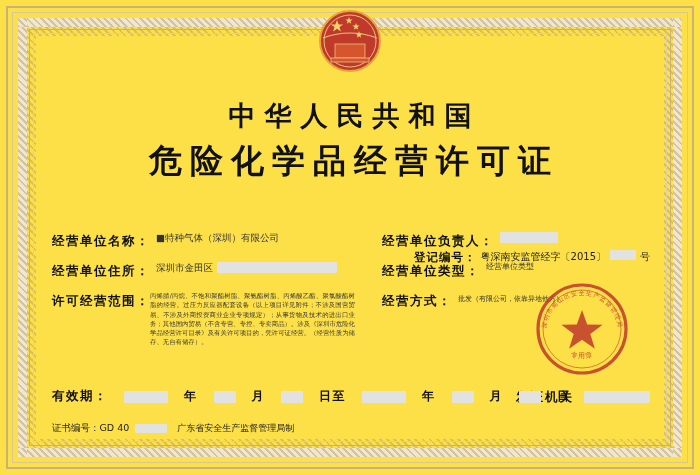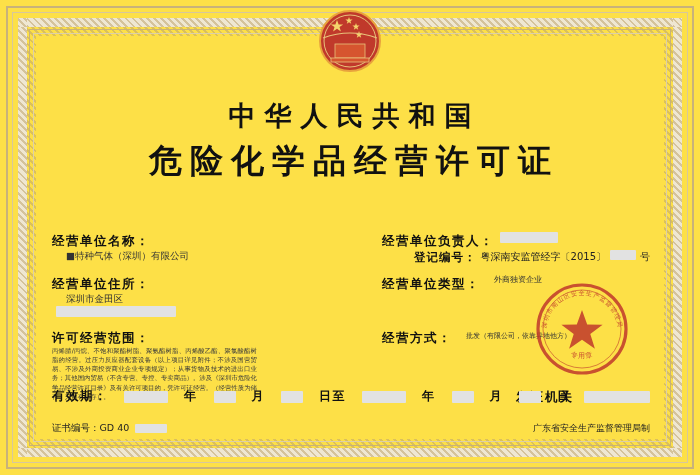--- a/index.html
+++ b/index.html
@@ -137,34 +137,34 @@
     position: absolute;
     top: 196px;
     left: 12px;
     right: 10px;
   }
   .row {
     display: flex;
     align-items: flex-start;
     margin-bottom: 12px;
   }
-  .col-left { width: 330px; display: flex; align-items: flex-start; flex-direction: column; }
+  .col-left { width: 330px; display: flex; align-items: flex-start; }
   .col-right { flex: 1; display: flex; align-items: flex-start; }
   .flabel {
     font-size: 12.5px;
     font-weight: bold;
     color: #111;
     letter-spacing: 1.5px;
     white-space: nowrap;
     padding-top: 1px;
   }
   .fvalue {
     font-size: 9.5px;
     color: #333;
-    margin-left: 14px;
+    margin-left: 6px;
     line-height: 1.35;
     text-align: center;
   }
   .fvalue-sm {
     font-size: 6.4px;
     color: #3a3a3a;
     line-height: 1.45;
     width: 205px;
     text-align: justify;
   }
@@ -194,24 +194,25 @@
     gap: 12px;
   }
   .valid .unit { font-size: 12px; }
 
   .footer {
     position: absolute;
     bottom: 4px;
     left: 12px;
     right: 10px;
     display: flex;
-    justify-content: space-between;
+    justify-content: flex-start;
     align-items: flex-end;
     font-size: 9.5px;
     color: #222;
+    gap: 10px;
   }
   .footer .right { font-size: 9px; }
 
   
   .seal {
     position: absolute;
     right: 26px;
     bottom: 58px;
     width: 104px;
     height: 104px;
@@ -278,21 +279,21 @@
       </div>
 
       <div class="row">
         <div class="col-left">
           <span class="flabel">经营单位住所：</span>
           <span class="fvalue">深圳市金田区</span>
           <span class="redact" style="width:120px;height:11px;margin-left:4px;"></span>
         </div>
         <div class="col-right">
           <span class="flabel">经营单位类型：</span>
-          <span class="fvalue" style="font-size:8px;">外商独资企业</span>
+          <span class="fvalue" style="font-size:8px;">经营单位类型</span>
         </div>
       </div>
 
       <div class="row scope-row">
         <div class="col-left">
           <span class="flabel">许可经营范围：</span>
           <span class="fvalue-sm">丙烯腈/丙烷、不饱和聚酯树脂、聚氨酯树脂、丙烯酸乙酯、聚氯酸酯树脂的经营。过压力反应器配套设备（以上项目详见附件；不涉及国营贸易、不涉及外商投资商业企业专项规定）；从事货物及技术的进出口业务；其他国内贸易（不含专营、专控、专卖商品）。涉及《深圳市危险化学品经营许可目录》及有关许可项目的，凭许可证经营。（经营性质为储存、无自有储存）。</span>
         </div>
         <div class="col-right">
           <span class="flabel">经营方式：</span>

